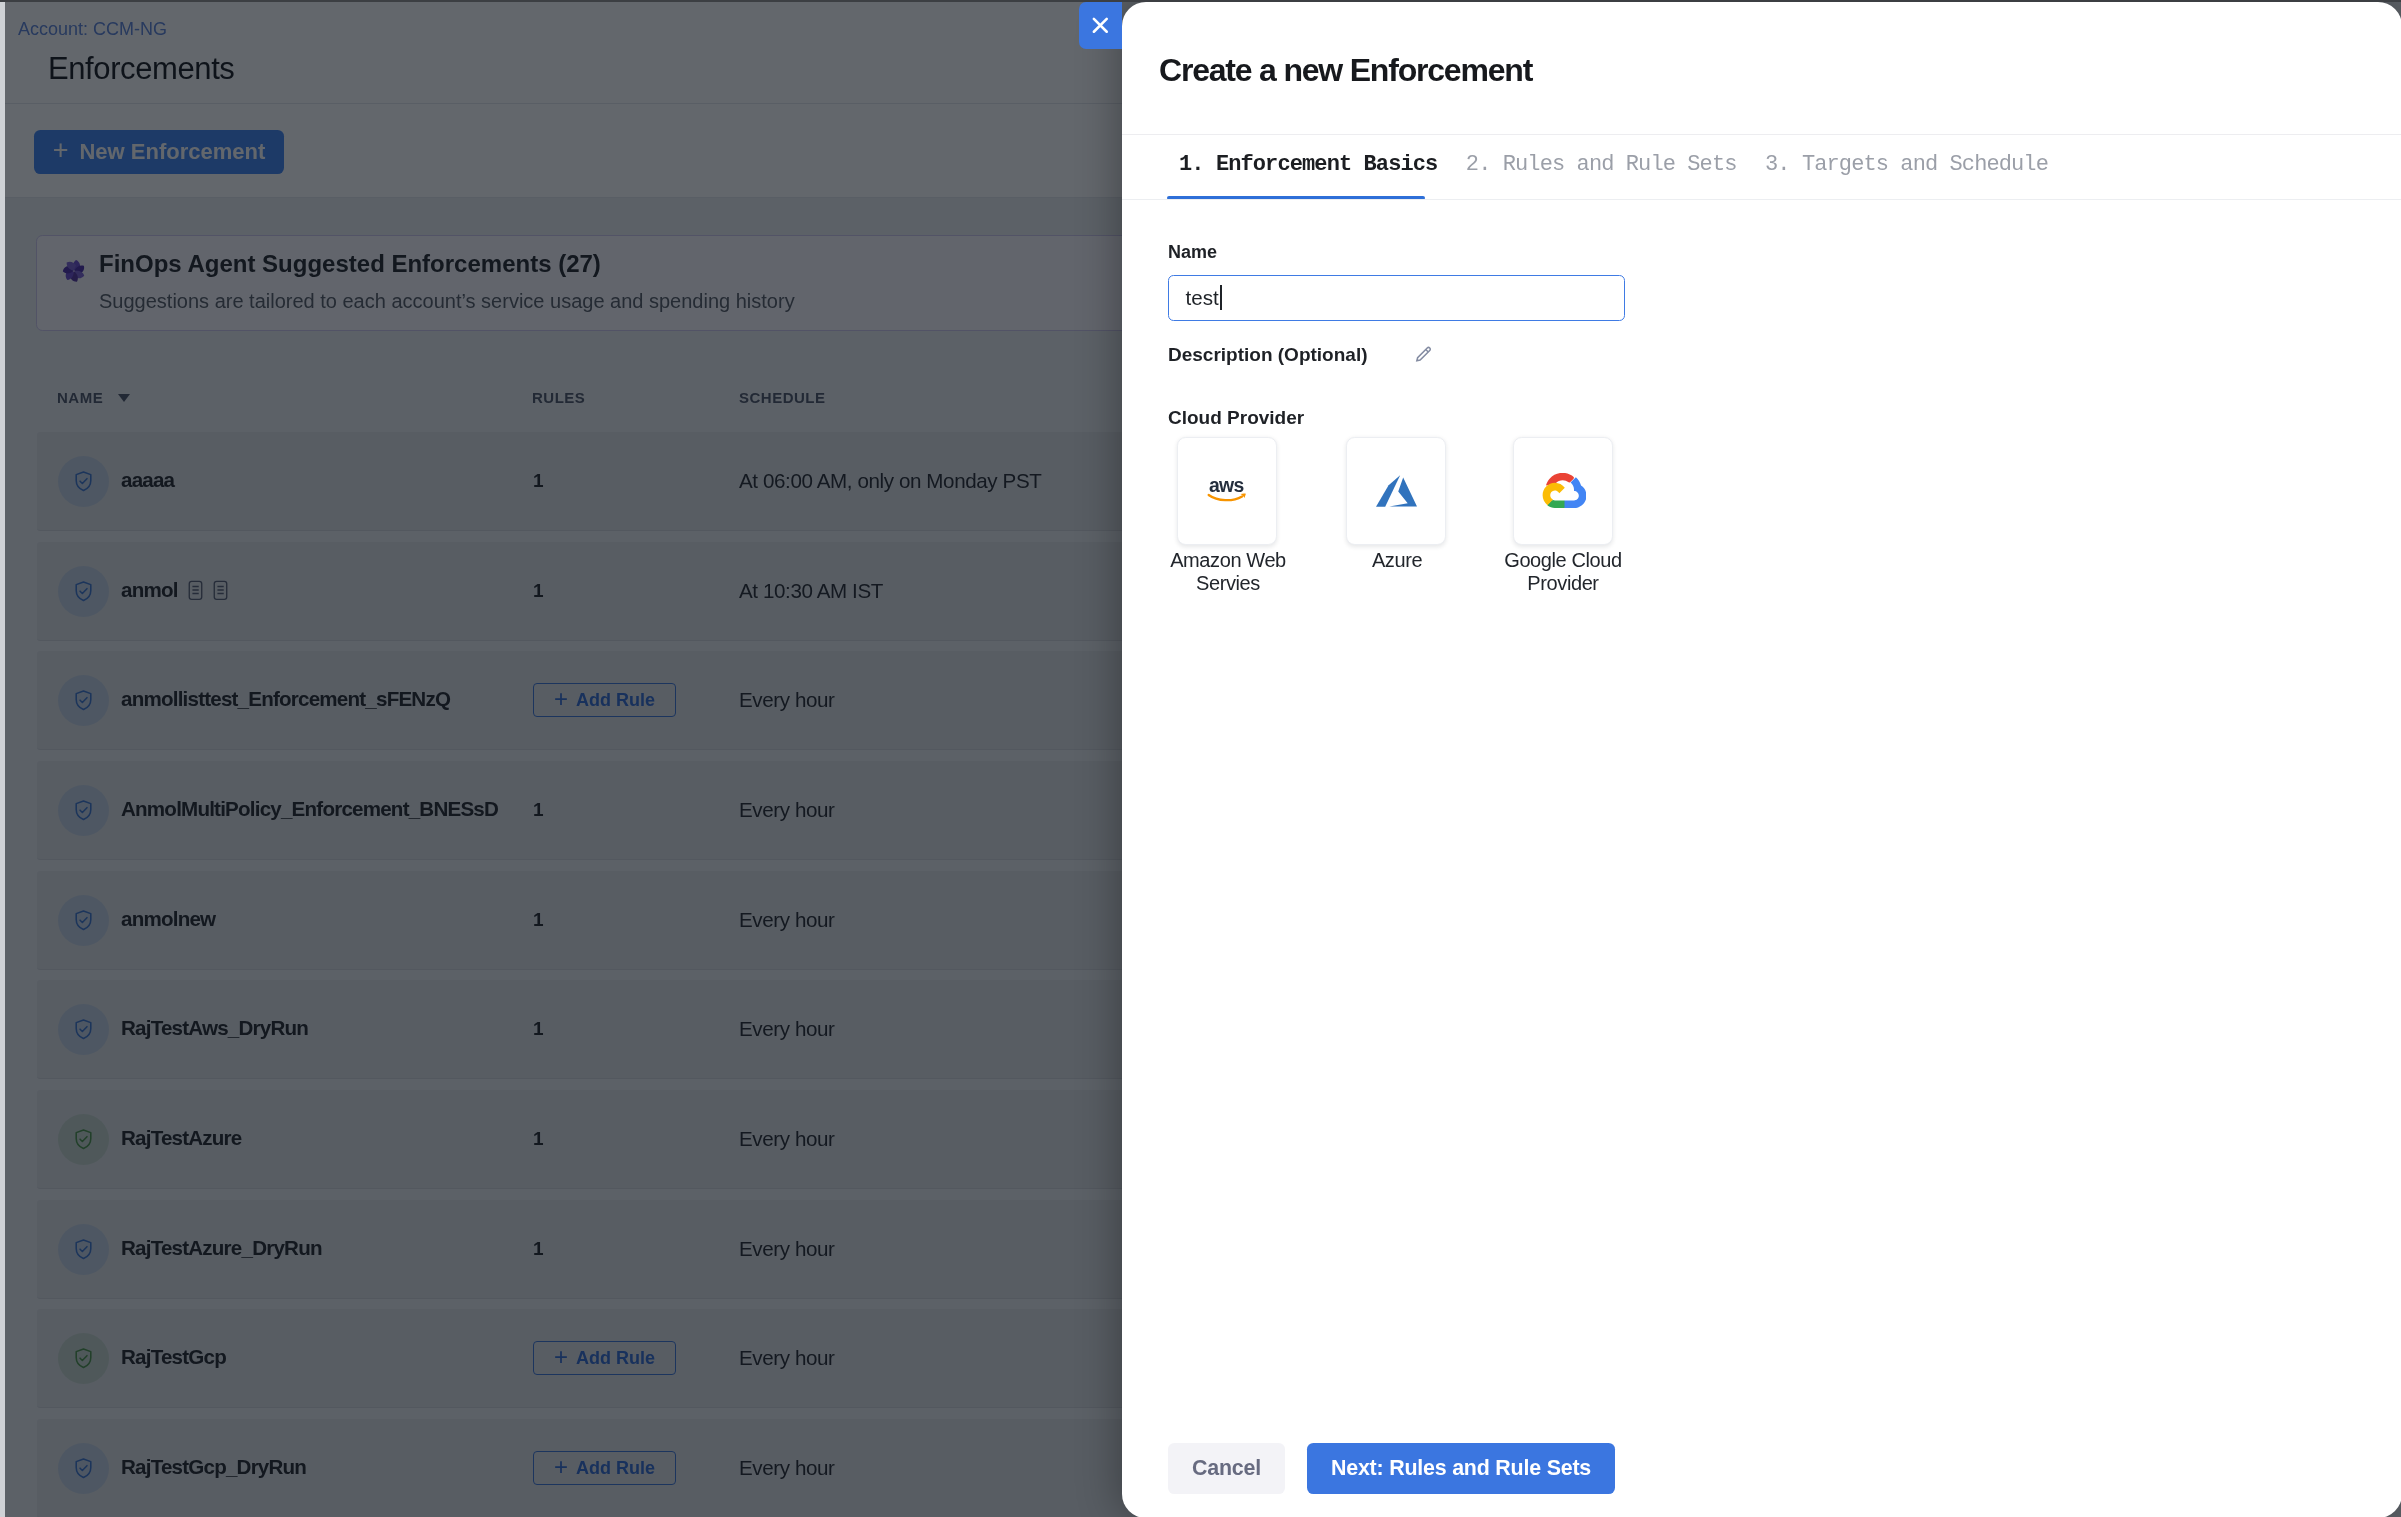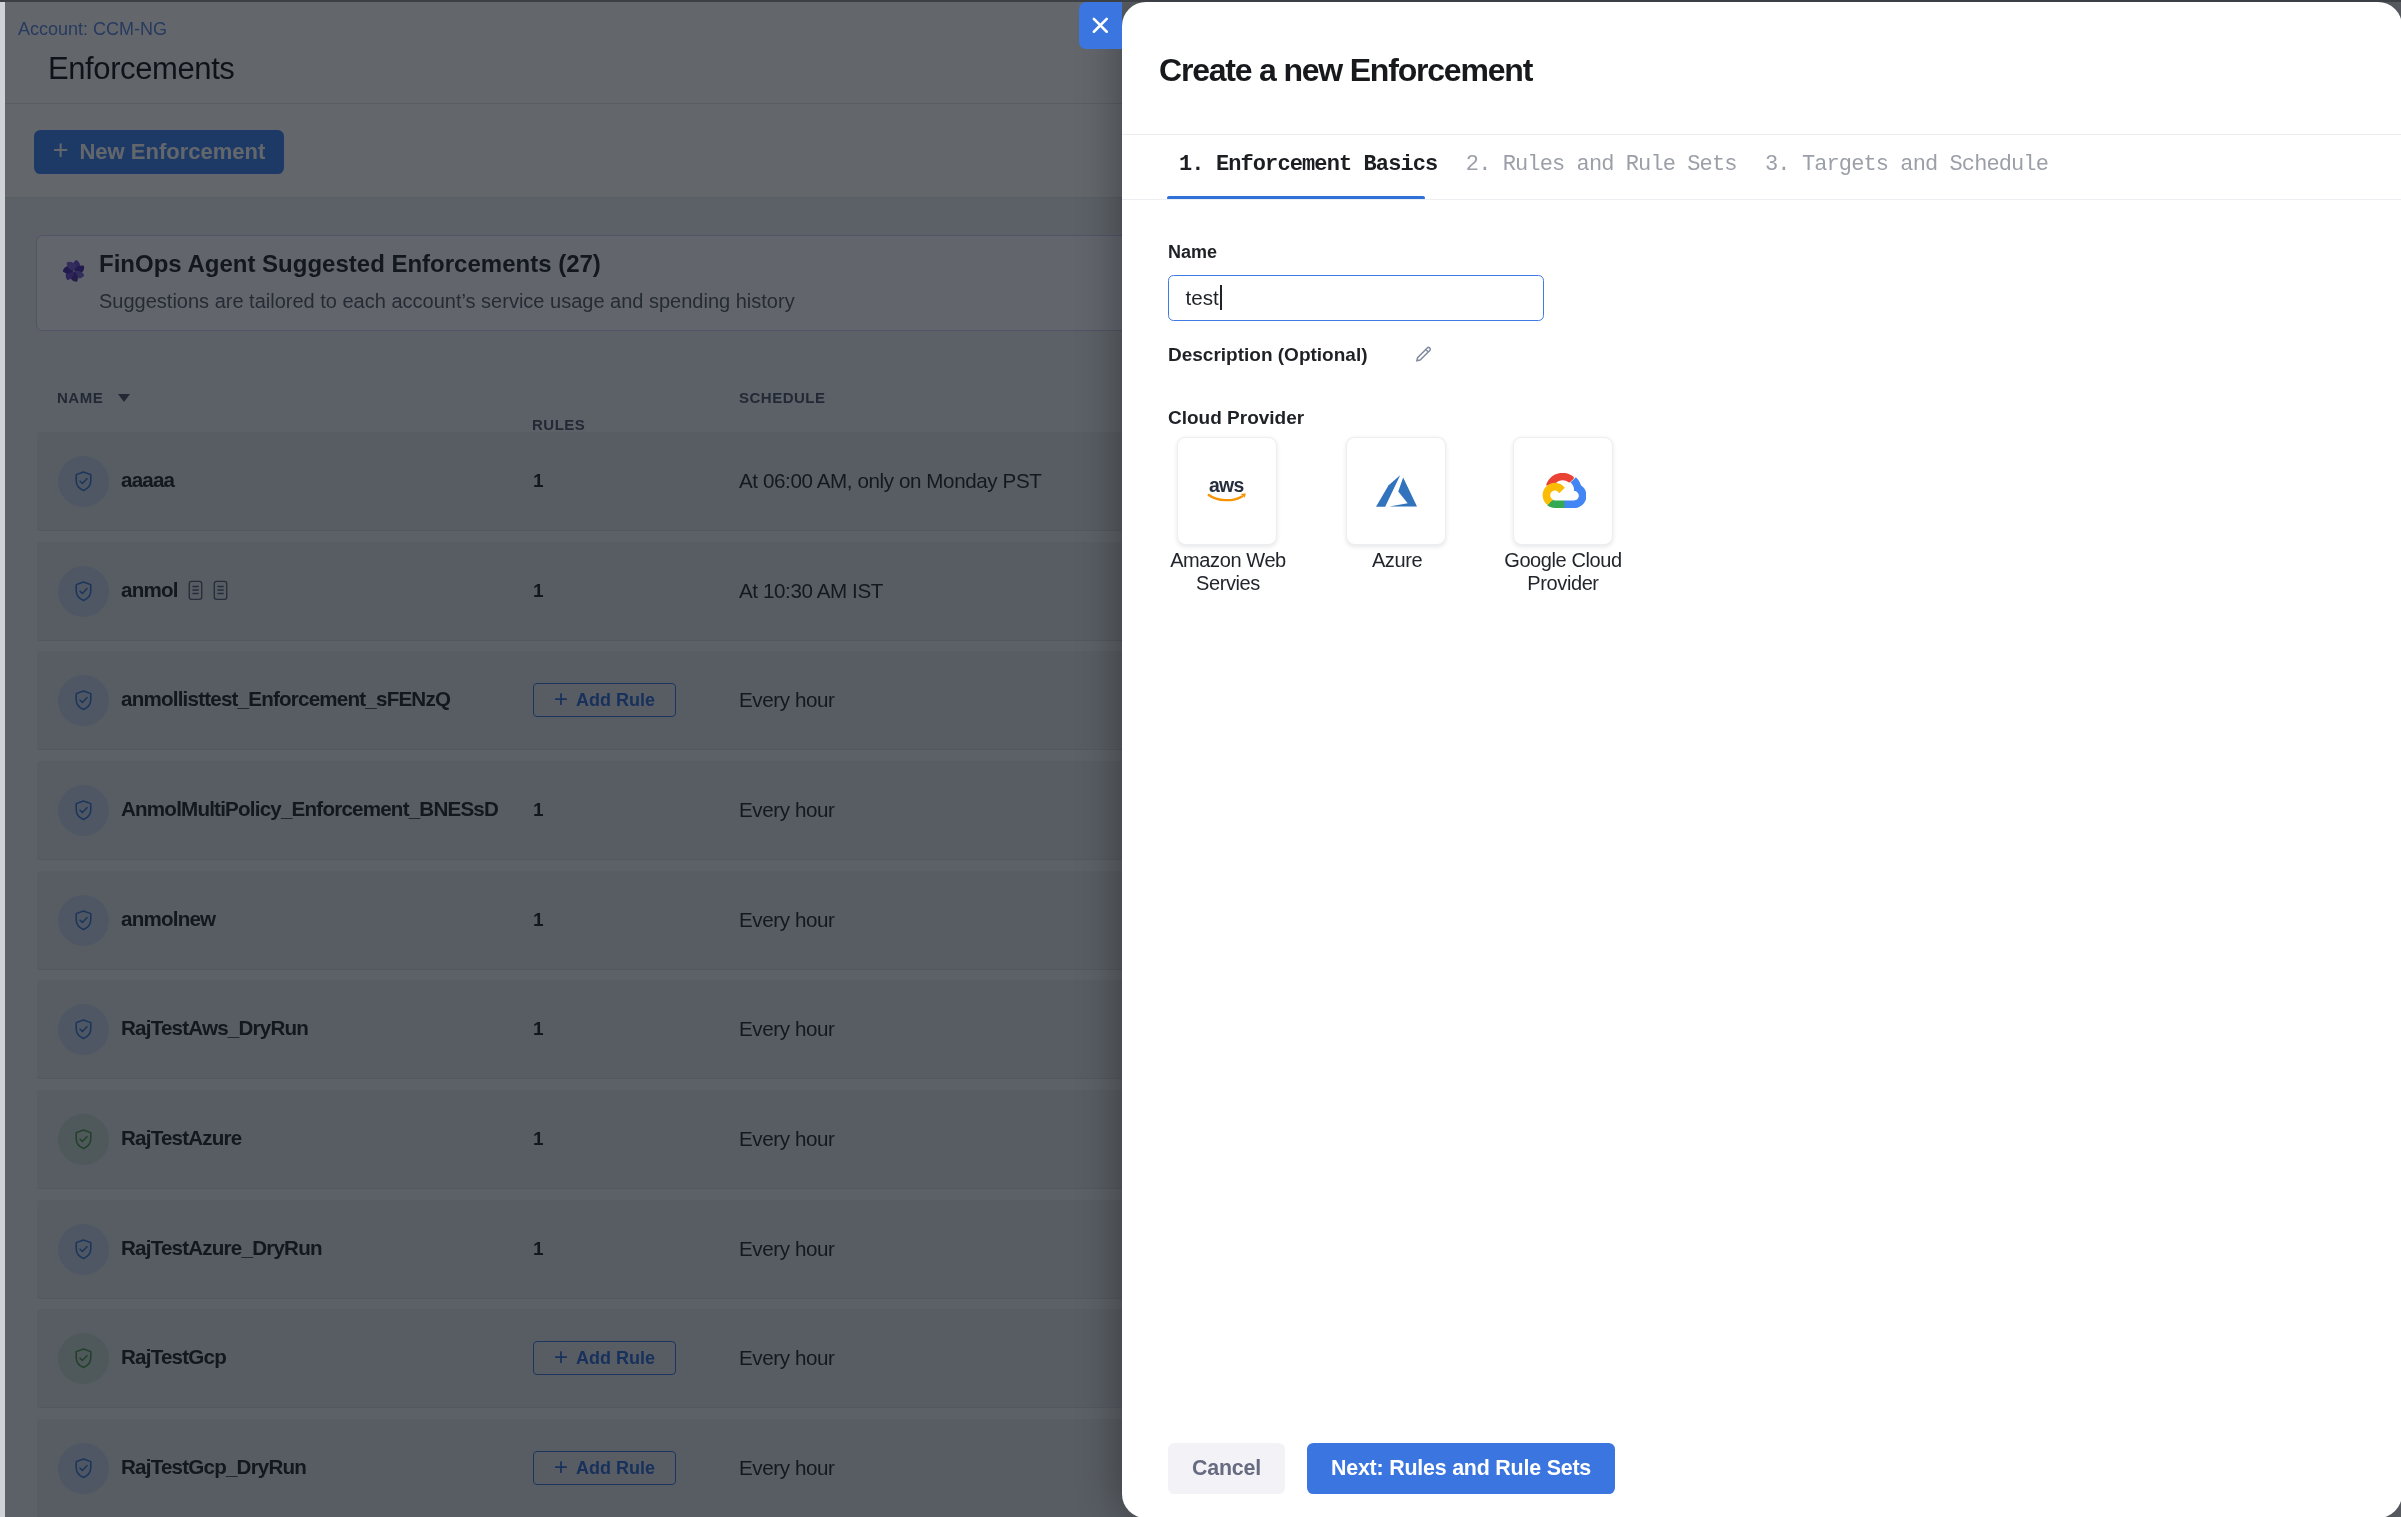--- a/index.html
+++ b/index.html
@@ -45,21 +45,21 @@
   #closebtn { position:absolute; left:1079px; top:1.6px; width:43px; height:47px; background:#3b76e0; border-radius:7.1px 0 0 7.1px; display:flex; align-items:center; justify-content:center; }
   .dtitle { position:absolute; left:37px; top:51px; font-size:32px; line-height:35px; font-weight:bold; color:#17191d; letter-spacing:-1.2px; }
   .hdivider { position:absolute; left:0; top:132px; width:1280px; height:1.6px; background:#ededf0; }
   .tabs { position:absolute; left:57px; top:128px; height:70px; display:flex; }
   .tab { height:70px; margin-right:28.5px; display:flex; align-items:center; font-size:22px; letter-spacing:-0.9px; color:#9b9fa8; position:relative; white-space:nowrap;font-family:Liberation Mono, monospace; }
   .tab.active { color:#1c1e22; font-weight:bold; }
   .tab.active:after { content:""; position:absolute; left:-12px; right:12px; bottom:0; height:4px; background:#2e6fd8; border-radius:2.4px; }
   .tabline { position:absolute; left:0; top:197px; width:1280px; height:1.6px; background:#eceef1; }
 
   .flabel { position:absolute; font-weight:bold; color:#1e2126; }
-  .nameinput { position:absolute; left:46px; top:273px; width:376px; height:46px; border:1.6px solid #3f7be4; border-radius:5.5px; background:#fff; display:flex; align-items:center; padding-left:16.6px; font-size:20.6px; color:#1f2328; }
+  .nameinput { position:absolute; left:46px; top:273px; width:457px; height:46px; border:1.6px solid #3f7be4; border-radius:5.5px; background:#fff; display:flex; align-items:center; padding-left:16.6px; font-size:20.6px; color:#1f2328; }
   .caretline { display:inline-block; width:2px; height:25px; background:#1f2328; margin-left:1.6px; }
 
   .pcard { position:absolute; top:435px; width:100px; height:108px; background:#fff; border:0.8px solid #eceef2; border-radius:8.7px; box-shadow:0 1.6px 4.7px rgba(23,28,38,0.10); display:flex; align-items:center; justify-content:center; }
   .plabel { position:absolute; top:547px; width:190px; text-align:center; font-size:20px; letter-spacing:-0.4px; color:#22262c; line-height:23px; }
 
   .btn { position:absolute; top:1441px; height:51px; border-radius:6.3px; font-size:21.4px; letter-spacing:-0.2px; font-weight:bold; display:flex; align-items:center; justify-content:center; }
   .cancel { left:46px; width:117px; background:#f3f3f7; color:#676b80; }
   .next { left:185px; width:308px; background:#3b76e0; color:#fff; }
 </style>
 </head>
@@ -101,21 +101,21 @@
               <g transform="rotate(308.4 12 12)">
                 <path d="M12 11.6 C10.4 8.4 10.9 5.2 13.6 3.2 C16.4 4.3 17.5 7.2 16.6 10.4 C15 11 13.6 11.2 12 11.6 Z" fill="#7a5fd2"></path>
               </g>
             </svg></div>
         <div class="sugtitle">FinOps Agent Suggested Enforcements (27)</div>
         <div class="sugsub">Suggestions are tailored to each account’s service usage and spending history</div>
       </div>
       <div class="thead">
         <div class="th" style="left:57px;">NAME</div>
         <div class="caret"></div>
-        <div class="th" style="left:532px;margin-top:27px;">RULES</div>
+        <div class="th" style="left:532px;">RULES</div>
         <div class="th" style="left:739px;">SCHEDULE</div>
       </div>
       <div class="row" style="top:233px;">
         <div class="badge b">
             <svg width="25" height="25" viewBox="0 0 24 24" fill="none" stroke="#3a74cf" stroke-width="1.5" stroke-linecap="round" stroke-linejoin="round">
               <path d="M12 2.8 L19 5.4 V11 C19 15.9 16.2 18.9 12 20.7 C7.8 18.9 5 15.9 5 11 V5.4 Z"></path>
               <path d="M8.7 11.7 l2.2 2.2 4.4-4.6"></path>
             </svg>
           </div>
         <div class="rname">aaaaa</div>

